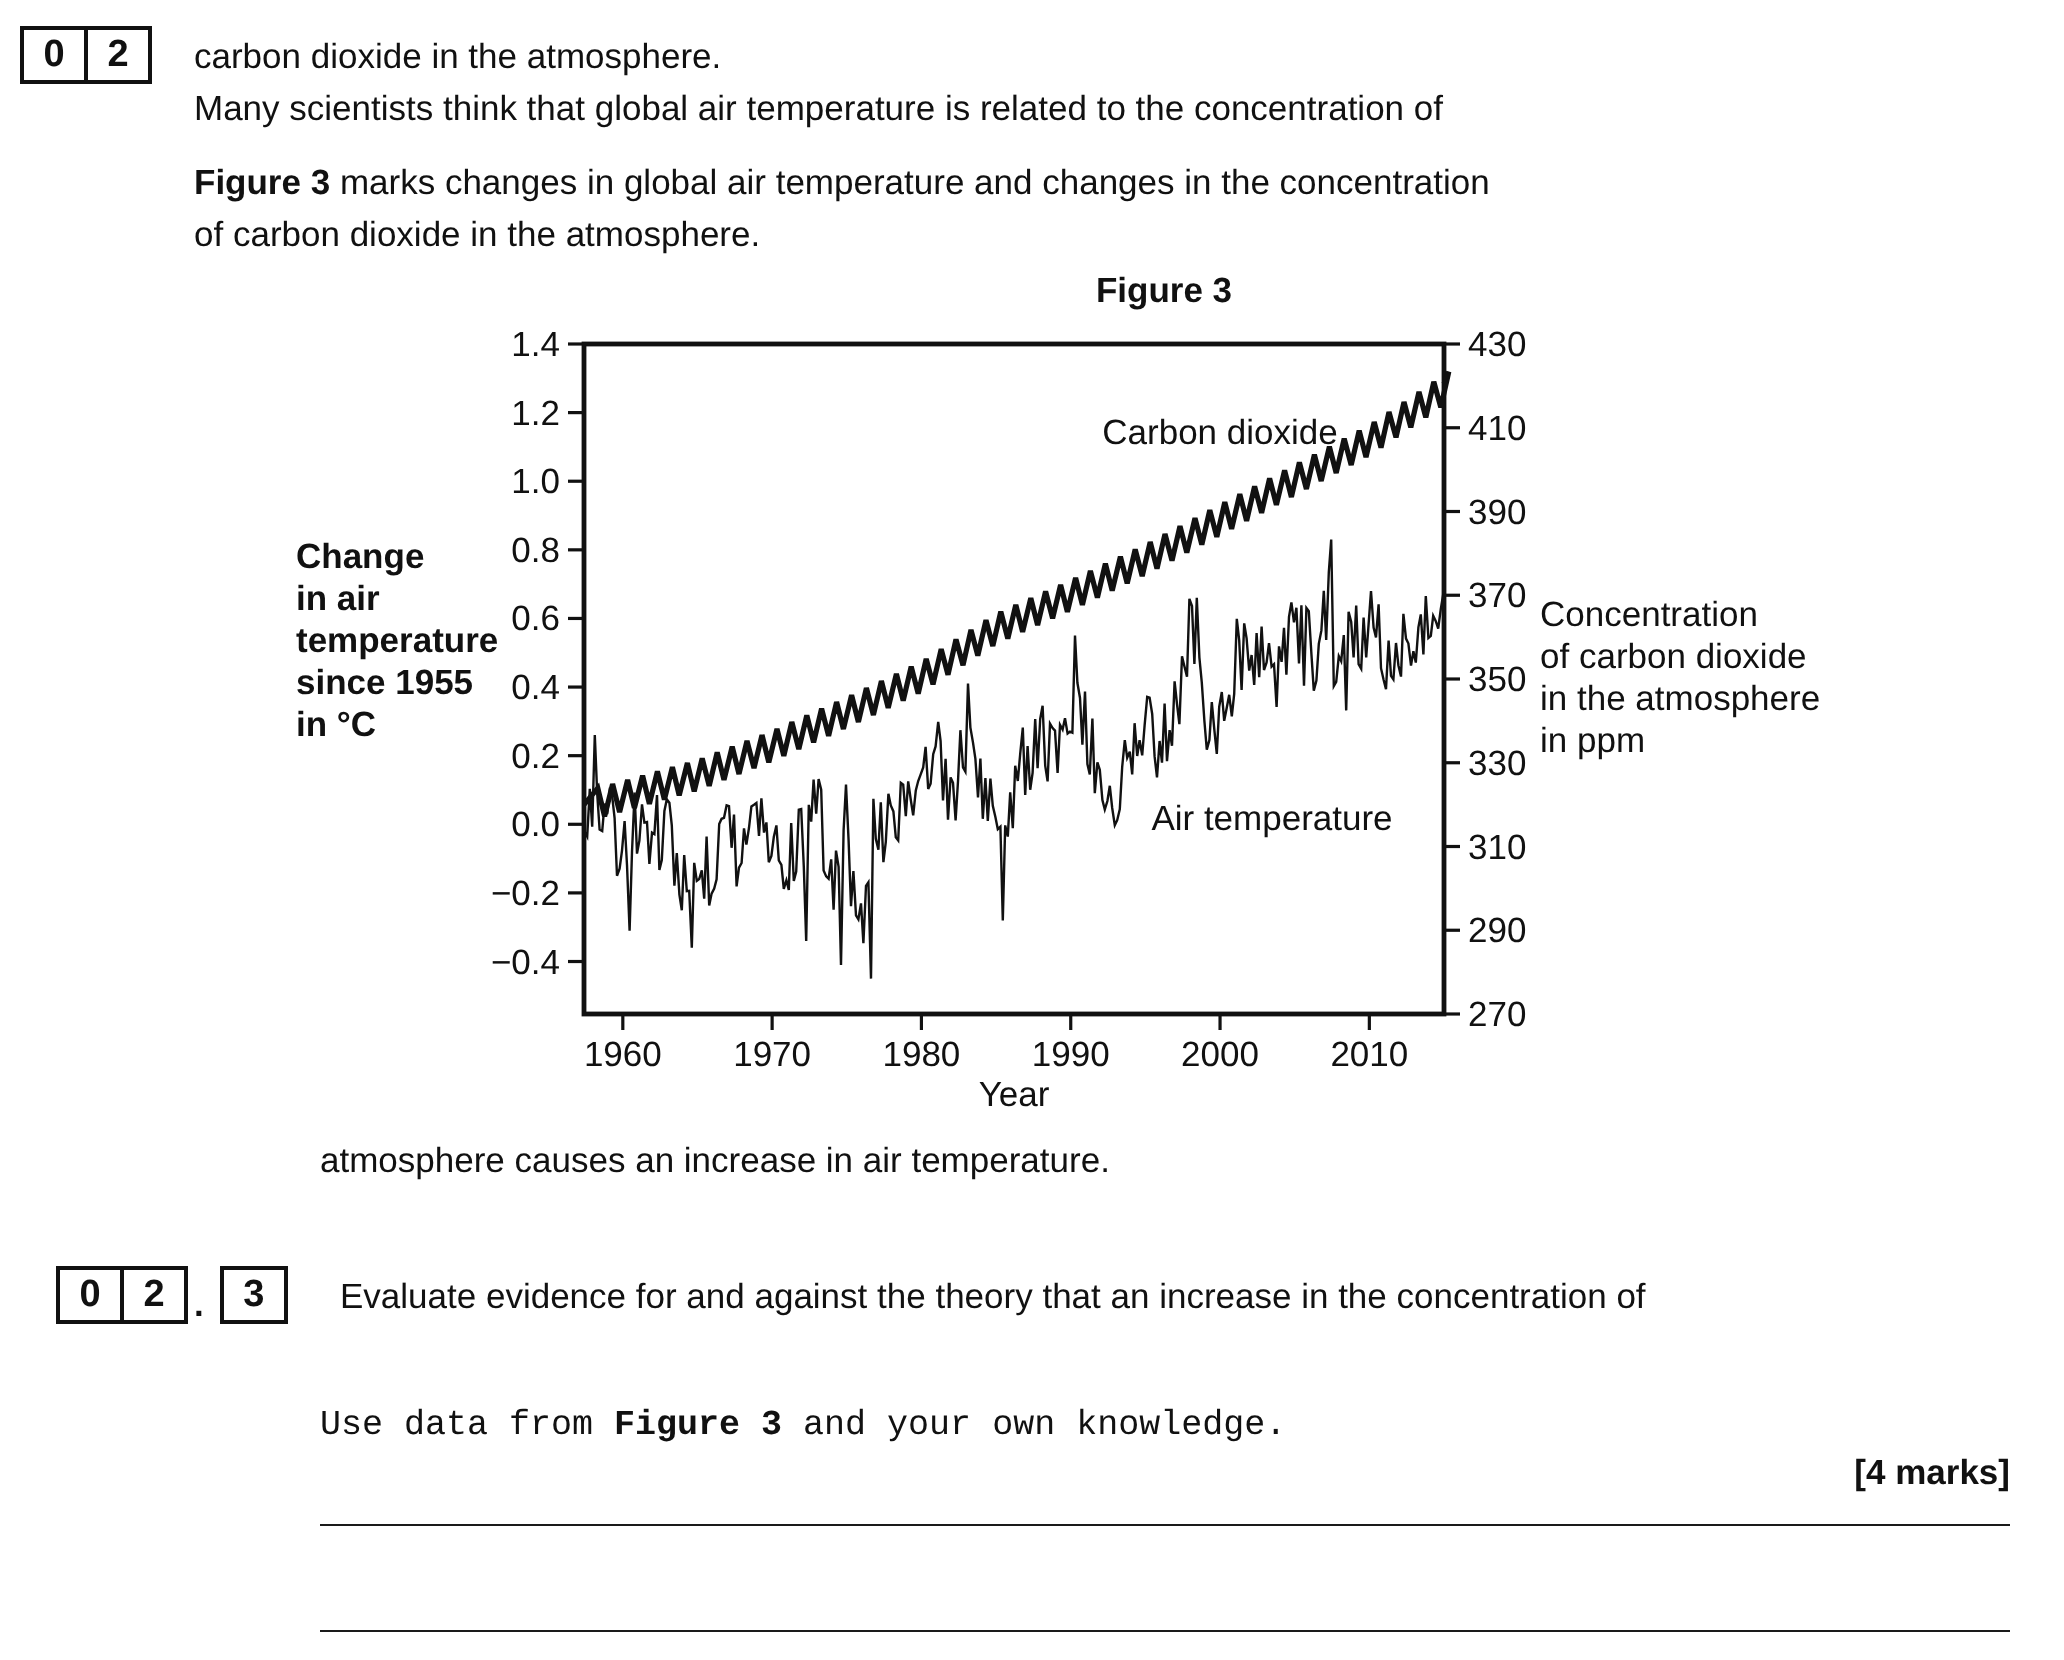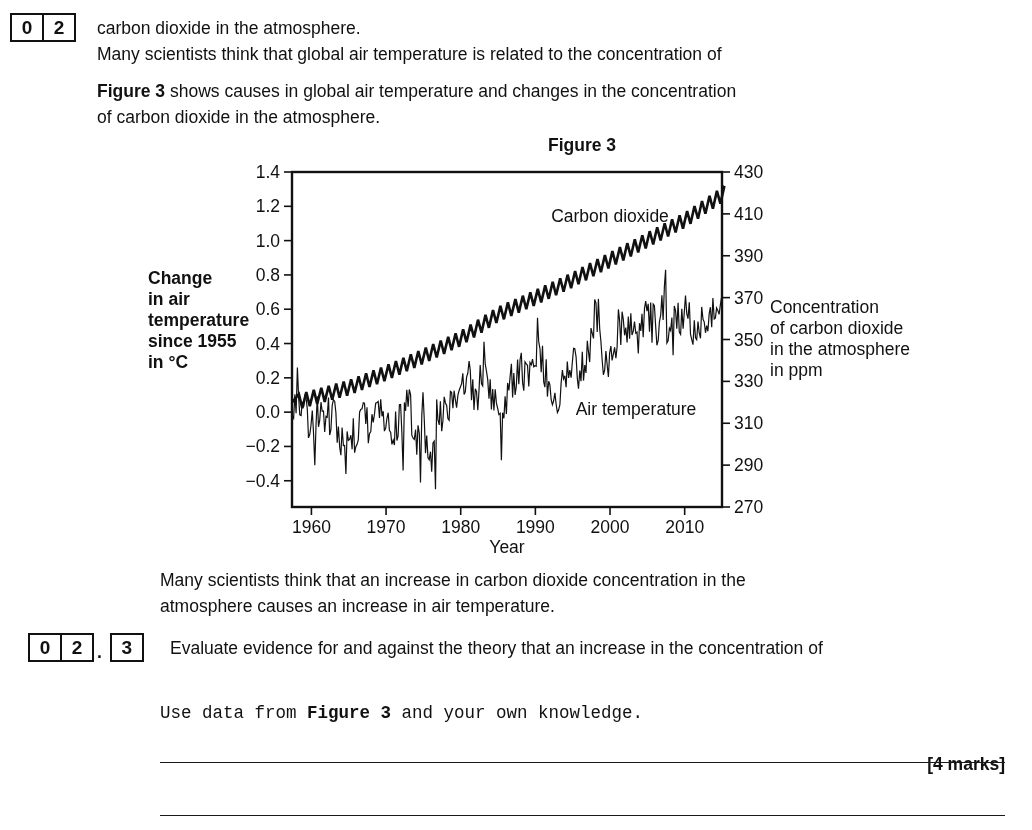--- a/index.html
+++ b/index.html
@@ -15,38 +15,38 @@
   .ncell{
     width:34px;height:29px;border:2px solid #111;background:#fff;
     display:flex;align-items:center;justify-content:center;
     font-weight:bold;font-size:19px;box-sizing:border-box;
   }
   .ncell + .ncell{margin-left:-2px;}
   .dot{font-weight:bold;align-self:flex-end;margin:0 3px;line-height:20px;}
   .subgap{margin-left:5px;}
   .axis-label div{white-space:nowrap;line-height:21px;}
   .answer-line{border-top:1.8px solid #1a1a1a;height:0;width:845px;left:160px;}
-  .marks{font-weight:bold;text-align:right;width:300px;left:705px;margin-top:28px;}
+  .marks{font-weight:bold;text-align:right;width:300px;left:705px;}
   svg text{font-family:"Liberation Sans",sans-serif;fill:#111;}
 </style>
 </head>
 <body>
 
 <div class="abs numrow" style="left:10px;top:13px;">
   <div class="ncell">0</div>
   <div class="ncell">2</div>
 </div>
 
 <div class="abs para" style="left:97px;top:15px;">
   <div>carbon dioxide in the atmosphere.</div>
   <div>Many scientists think that global air temperature is related to the concentration of</div>
 </div>
 
 <div class="abs para" style="left:97px;top:78px;">
-  <div><span class="b">Figure 3</span><span> shows causes in global air temperature and changes in the concentration</span></div>
+  <div><span class="b">Figure 3</span><span> marks changes in global air temperature and changes in the concentration</span></div>
   <div>of carbon dioxide in the atmosphere.</div>
 </div>
 
 <svg id="figure3-svg" class="abs" style="left:240px;top:128px;" width="550" height="436" viewBox="240 128 550 436">
     <text x="582" y="151" text-anchor="middle" font-size="17.5" font-weight="bold">Figure 3</text>
     <rect x="292" y="172" width="430" height="335" fill="none" stroke="#111" stroke-width="2.4"></rect>
     <line x1="284" y1="172" x2="292" y2="172" stroke="#111" stroke-width="1.6"></line>
     <text x="280" y="178" text-anchor="end" font-size="17.5">1.4</text>
     <line x1="284" y1="206.30619559651817" x2="292" y2="206.30619559651817" stroke="#111" stroke-width="1.6"></line>
     <text x="280" y="212.30619559651817" text-anchor="end" font-size="17.5">1.2</text>
@@ -112,21 +112,20 @@
 </div>
 
 <div class="abs axis-label" style="left:770px;top:297px;">
   <div>Concentration</div>
   <div>of carbon dioxide</div>
   <div>in the atmosphere</div>
   <div>in ppm</div>
 </div>
 
 <div class="abs para" style="left:160px;top:567px;">
-  <div>Many scientists think that an increase in carbon dioxide concentration in the</div>
   <div>atmosphere causes an increase in air temperature.</div>
 </div>
 
 <div class="abs numrow" style="left:28px;top:633px;">
   <div class="ncell">0</div>
   <div class="ncell">2</div>
   <div class="dot">.</div>
   <div class="ncell subgap">3</div>
 </div>
 

